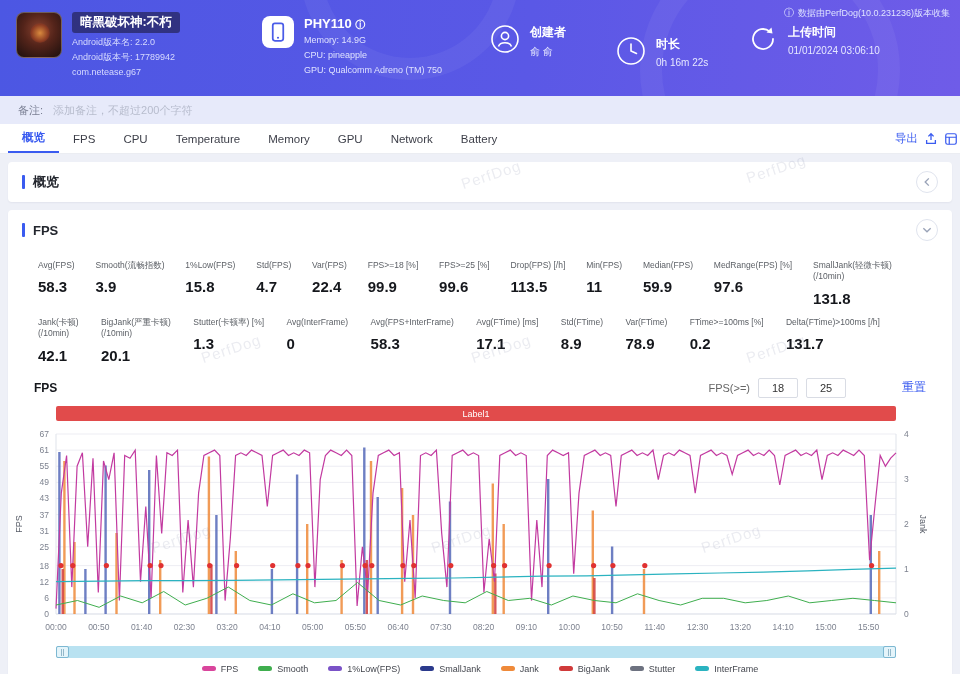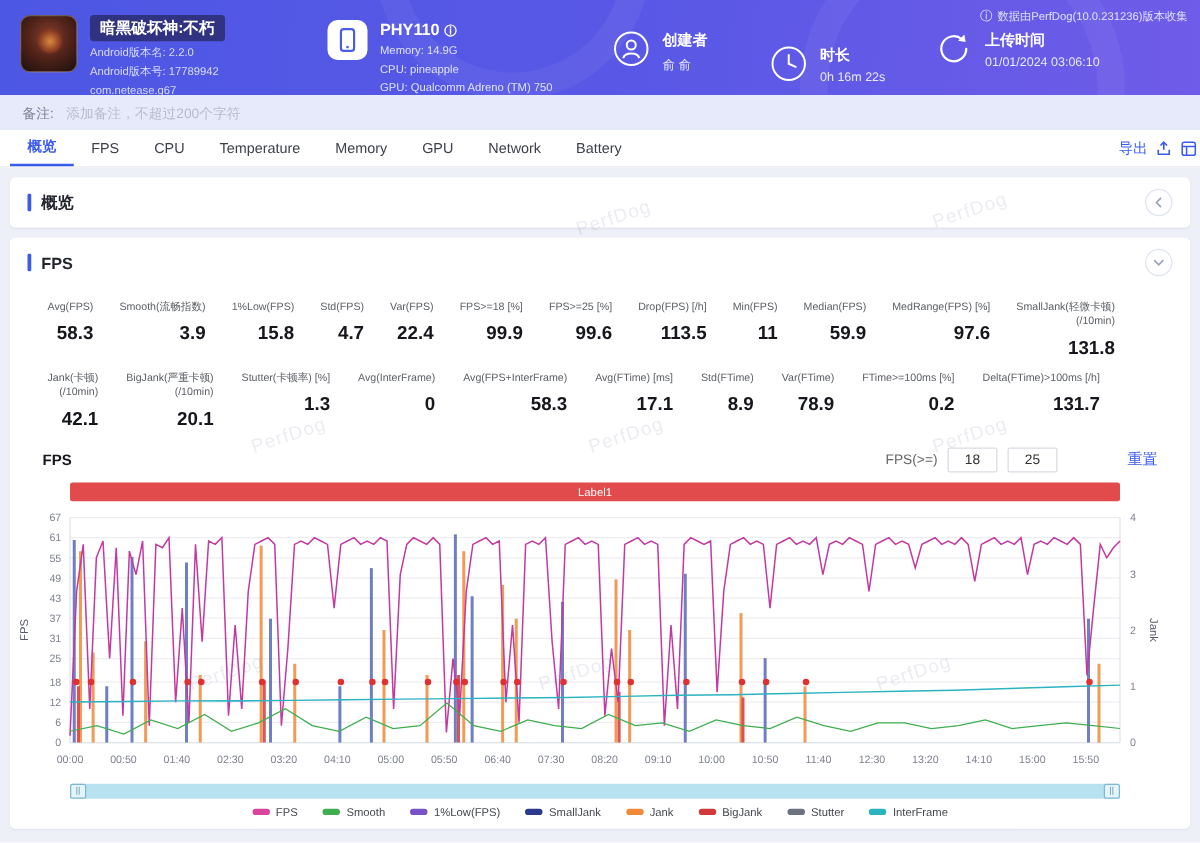--- a/index.html
+++ b/index.html
@@ -1,20 +1,20 @@
 <!DOCTYPE html>
 <html><head>
 <meta charset="utf-8">
 <style>
   * { box-sizing: border-box; margin: 0; padding: 0; }
   html,body { width: 960px; height: 674px; overflow: hidden; }
   body { font-family: "Liberation Sans", sans-serif; background: #eef0f7; position: relative; }
 
   
-  .header { position: relative; height: 76px; background: linear-gradient(95deg,#4c57e3 0%,#5a58e6 55%,#6f5ce8 100%); color:#fff; overflow: hidden; text-decoration: underline; }
+  .header { position: relative; height: 96px; background: linear-gradient(95deg,#4c57e3 0%,#5a58e6 55%,#6f5ce8 100%); color:#fff; overflow: hidden; text-decoration: underline; }
   .header .deco1,.header .deco2 { position:absolute; border-radius:50%; border:22px solid rgba(255,255,255,.05); }
   .deco1 { width:220px; height:220px; left:300px; top:-140px; }
   .deco2 { width:260px; height:260px; left:640px; top:-60px; }
   .hblock { position:absolute; display:flex; gap:10px; align-items:flex-start; }
   .app-block { left:16px; top:12px; }
   .app-icon { width:46px; height:46px; border-radius:8px; background: radial-gradient(circle at 50% 38%, #8a4330 0%, #54241a 45%, #1c0f0d 100%); border:1px solid rgba(255,255,255,.3); position:relative; }
   .app-icon::after { content:""; position:absolute; left:13px; top:10px; width:20px; height:20px; border-radius:50%; background: radial-gradient(circle,#d98a3e 0%,#8a3a22 60%,transparent 75%); }
   .app-title { font-size:12.5px; font-weight:bold; background:rgba(18,14,30,.5); padding:2px 8px; border-radius:3px; display:inline-block; }
   .app-sub { font-size:9px; color:#d7dbff; margin-top:3px; line-height:1.35; }
   .sq-icon { width:32px; height:32px; background:#fff; border-radius:8px; display:flex; align-items:center; justify-content:center; }
@@ -42,21 +42,21 @@
   .tab-right { margin-left:auto; display:flex; align-items:center; gap:6px; padding-right:2px; color:#3a5bf0; font-size:11.5px; }
 
   
   .card { background:#fff; border-radius:4px; margin:8px; box-shadow:0 1px 2px rgba(30,40,90,.06); position:relative; z-index:2; }
   .sec-head { display:flex; align-items:center; justify-content:space-between; padding:9px 14px; }
   .sec-title { display:flex; align-items:center; font-size:13px; font-weight:bold; color:#23262e; }
   .accent { width:3px; height:14px; background:#3a5bf0; border-radius:1px; margin-right:8px; }
   .collapse-btn { width:22px; height:22px; border-radius:50%; border:1px solid #e0e4ee; background:#fff; display:flex; align-items:center; justify-content:center; cursor:pointer; }
 
   
-  .metrics-row { display:flex; justify-content:space-between; align-items:flex-start; padding:10px 60px 0 30px;text-align:right; }
+  .metrics-row { display:flex; justify-content:space-between; align-items:flex-start; padding:10px 60px 0 30px; }
   .metrics-row.second { padding-right:72px; }
   .metric .m-label { font-size:8.5px; color:#5c6066; white-space:pre-line; line-height:1.35; }
   .metric .m-value { font-size:15px; font-weight:bold; color:#15171c; margin-top:7px; }
 
   
   .chart-head { display:flex; align-items:center; padding:14px 26px 2px 26px; }
   .chart-title { font-size:12px; font-weight:bold; color:#15171c; }
   .chart-controls { margin-left:auto; display:flex; align-items:center; gap:8px; font-size:11px; color:#666; }
   .thr-input { width:40px; height:20px; border:1px solid #d9dce4; border-radius:2px; font-size:11px; text-align:center; color:#333; font-family:"Liberation Sans",sans-serif; }
   .reset-btn { color:#3a5bf0; background:none; border:none; font-size:12px; cursor:pointer; font-family:"Liberation Sans",sans-serif;margin-left:48px; }

